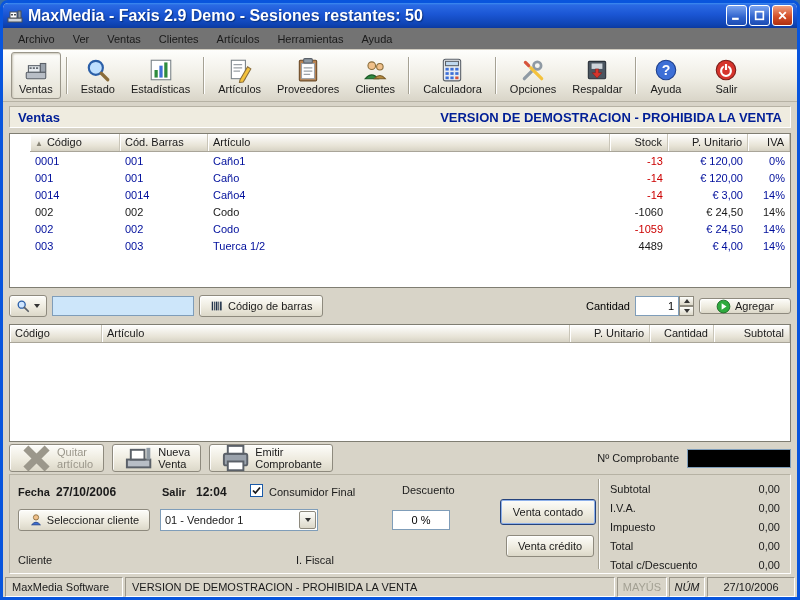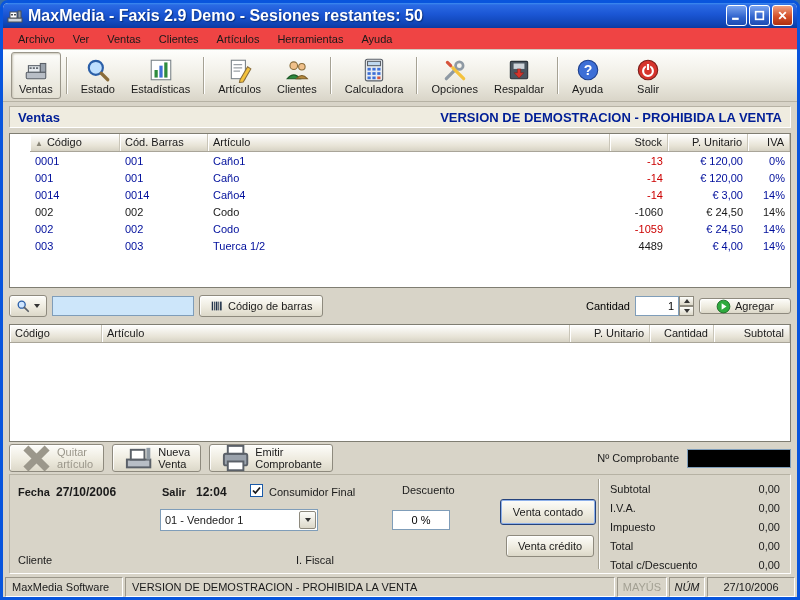--- a/index.html
+++ b/index.html
@@ -11,21 +11,21 @@
     background:linear-gradient(180deg,#3c8cf0 0%,#2a6ae4 8%,#1b56d4 45%,#0f44b4 85%,#0c3aa0 100%);
     color:#fff; font-size:16px; font-weight:bold; text-shadow:1px 1px 1px #09307e; border-radius:5px 5px 0 0;}
   .app-icon{ width:16px; height:16px; margin-right:5px; flex:0 0 16px;}
   .title-text{ flex:1; white-space:nowrap; overflow:hidden;}
   .cap-btn{ width:21px; height:21px; margin-left:2px; border:1px solid #fff; border-radius:3px;
     display:flex; align-items:center; justify-content:center;
     background:linear-gradient(180deg,#7aa4f0,#2f62cc 60%,#1c4cb4);}
   .cap-btn.close{ background:linear-gradient(180deg,#f0a080,#d4502a 55%,#b03010);}
   .cap-btn svg{ width:11px; height:11px;}
   
-  .menubar{ height:22px; flex:0 0 22px; background:#ef4444; display:flex; align-items:center;
+  .menubar{ height:22px; flex:0 0 22px; background:#737373; display:flex; align-items:center;
     padding-left:6px; font-size:11px; border-bottom:1px solid #D0CCC0;}
   .menu-item{ padding:3px 9px; color:#1a1a1a; cursor:default;}
   
   .toolbar{ height:52px; flex:0 0 52px; display:flex; align-items:stretch; padding:2px 8px;
     background:linear-gradient(180deg,#FEFEFC 0%,#EFEDE4 55%,#D9D5C8 100%); border-bottom:1px solid #B6B2A4;}
   .tb-item{ display:flex; flex-direction:column; align-items:center; justify-content:center;
     padding:2px 7px; font-size:11px; color:#1a1a1a; border:1px solid transparent; border-radius:3px; cursor:default;}
   .tb-item.active{ border:1px solid #9a968a; background:linear-gradient(#fdfdfb,#e4e1d4); box-shadow:inset 1px 1px 2px #c8c4b6;}
   .tb-icon{ height:27px; display:flex; align-items:center;}
   .tb-icon svg{ width:26px; height:26px;}
@@ -189,20 +189,33 @@
       <span class="tb-icon">
           <svg viewBox="0 0 24 24">
             <rect x="4" y="3" width="13" height="17" fill="#fff" stroke="#7a8288"></rect>
             <line x1="6" y1="7" x2="14" y2="7" stroke="#9aa0a6"></line>
             <line x1="6" y1="10" x2="14" y2="10" stroke="#9aa0a6"></line>
             <line x1="6" y1="13" x2="12" y2="13" stroke="#9aa0a6"></line>
             <path d="M12 21 L19 9 l3 2 -7 12 -3.5 .5z" fill="#f4c23c" stroke="#8a6d3b"></path>
           </svg>
         </span>
       <span class="tb-label">Artículos</span>
+    </div>
+    <div class="tb-item">
+      <span class="tb-icon">
+          <svg viewBox="0 0 24 24">
+            <rect x="4" y="3" width="16" height="19" rx="1" fill="#b9824f" stroke="#6b4a26"></rect>
+            <rect x="6" y="6" width="12" height="14" fill="#fff" stroke="#9aa0a6"></rect>
+            <rect x="8" y="1.5" width="8" height="4" rx="1" fill="#8f9aa4" stroke="#5a6068"></rect>
+            <line x1="8" y1="10" x2="16" y2="10" stroke="#9aa0a6"></line>
+            <line x1="8" y1="13" x2="16" y2="13" stroke="#9aa0a6"></line>
+            <line x1="8" y1="16" x2="14" y2="16" stroke="#9aa0a6"></line>
+          </svg>
+        </span>
+      <span class="tb-label">Proveedores</span>
     </div>
     <div class="tb-item">
       <span class="tb-icon">
           <svg viewBox="0 0 24 24">
             <circle cx="9" cy="8" r="3.5" fill="#f0c08a" stroke="#8a6d3b"></circle>
             <path d="M3 20 q6 -7 12 0z" fill="#2e8b3e" stroke="#1d5c28"></path>
             <circle cx="16.5" cy="9" r="3" fill="#f0c08a" stroke="#8a6d3b"></circle>
             <path d="M11.5 20 q5 -6 10 0z" fill="#b58a3c" stroke="#7a5c28"></path>
           </svg>
         </span>
@@ -428,20 +441,27 @@
     <span class="abs" style="left:152px;top:11px;font-weight:bold;">Salir</span>
     <span class="abs bold" style="left:186px;top:10px;">12:04</span>
     <span class="abs chk" style="left:240px;top:9px;">
       <svg viewBox="0 0 11 11">
           <path d="M2 5.5 L4.4 8 L9 2.5" fill="none" stroke="#1a1a1a" stroke-width="1.8"></path>
         </svg>
     </span>
     <span class="abs" style="left:259px;top:11px;">Consumidor Final</span>
     <span class="abs" style="left:392px;top:9px;">Descuento</span>
 
+    <span class="abs btn" style="left:8px;top:34px;width:132px;height:22px;">
+      <svg style="width:14px;height:14px;" viewBox="0 0 16 16">
+          <circle cx="8" cy="5" r="3" fill="#f0c08a" stroke="#8a6d3b"></circle>
+          <path d="M3 13.5 q5 -6 10 0z" fill="#3d6fd6" stroke="#1d3f8c"></path>
+        </svg>
+      <span>Seleccionar cliente</span>
+    </span>
     <span class="abs combobox" style="left:150px;top:34px;">
       <span class="cb-text">01 - Vendedor 1</span>
       <span class="cb-btn">
           <span class="arr-down"></span>
         </span>
     </span>
     <input class="abs tfield" style="left: 382px; top: 35px; width: 58px; height: 20px; text-align: center;" value="0 %">
 
     <span class="abs btn focused" style="left:490px;top:24px;width:96px;height:26px;">Venta contado</span>
     <span class="abs btn" style="left:496px;top:60px;width:88px;height:22px;">Venta crédito</span>

